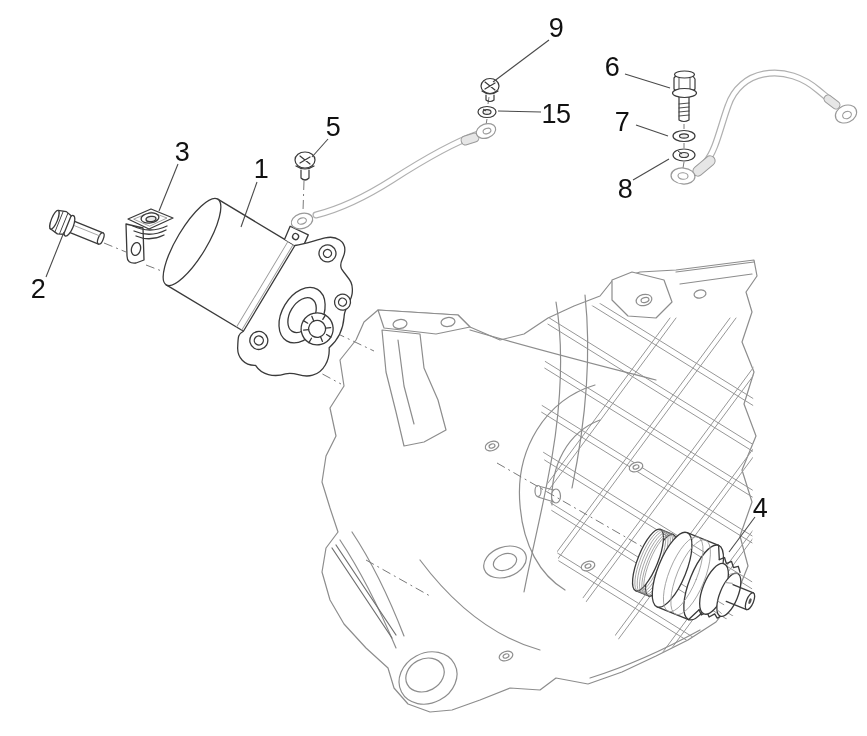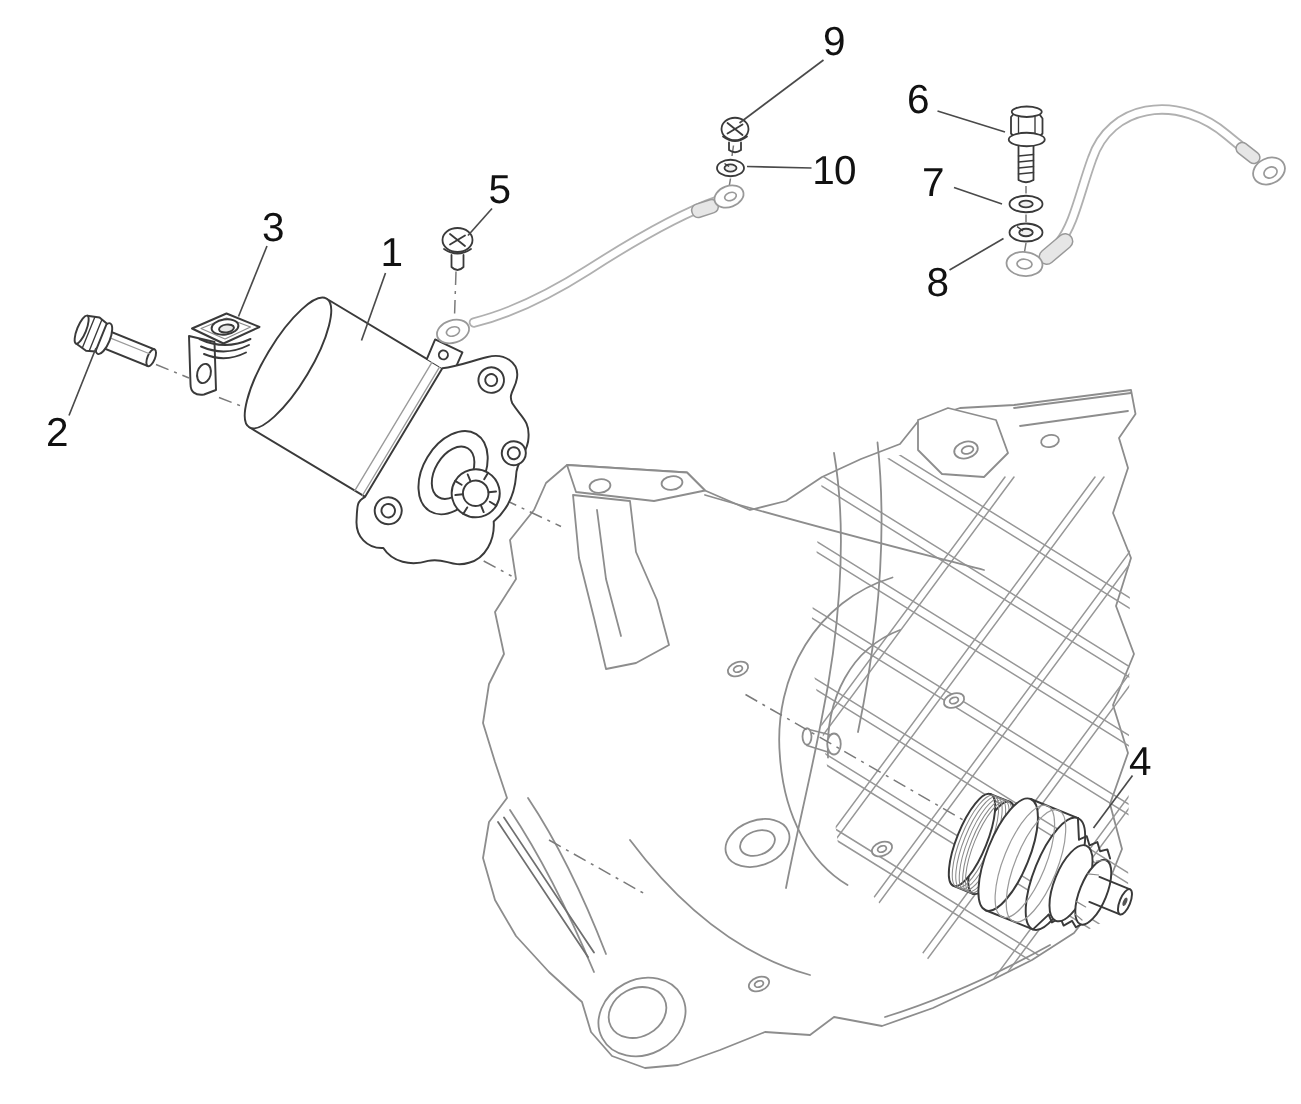--- a/index.html
+++ b/index.html
@@ -264,15 +264,15 @@
 
 <div class="callout" style="left:261px;top:169px">1</div>
 <div class="callout" style="left:38px;top:289px">2</div>
 <div class="callout" style="left:182px;top:152px">3</div>
 <div class="callout" style="left:760px;top:508px">4</div>
 <div class="callout" style="left:333px;top:127px">5</div>
 <div class="callout" style="left:612px;top:67px">6</div>
 <div class="callout" style="left:622px;top:122px">7</div>
 <div class="callout" style="left:625px;top:189px">8</div>
 <div class="callout" style="left:556px;top:28px">9</div>
-<div class="callout" style="left:556px;top:114px">10</div>
+<div class="callout" style="left:556px;top:114px">15</div>
 
 </div>
 
 </body></html>

